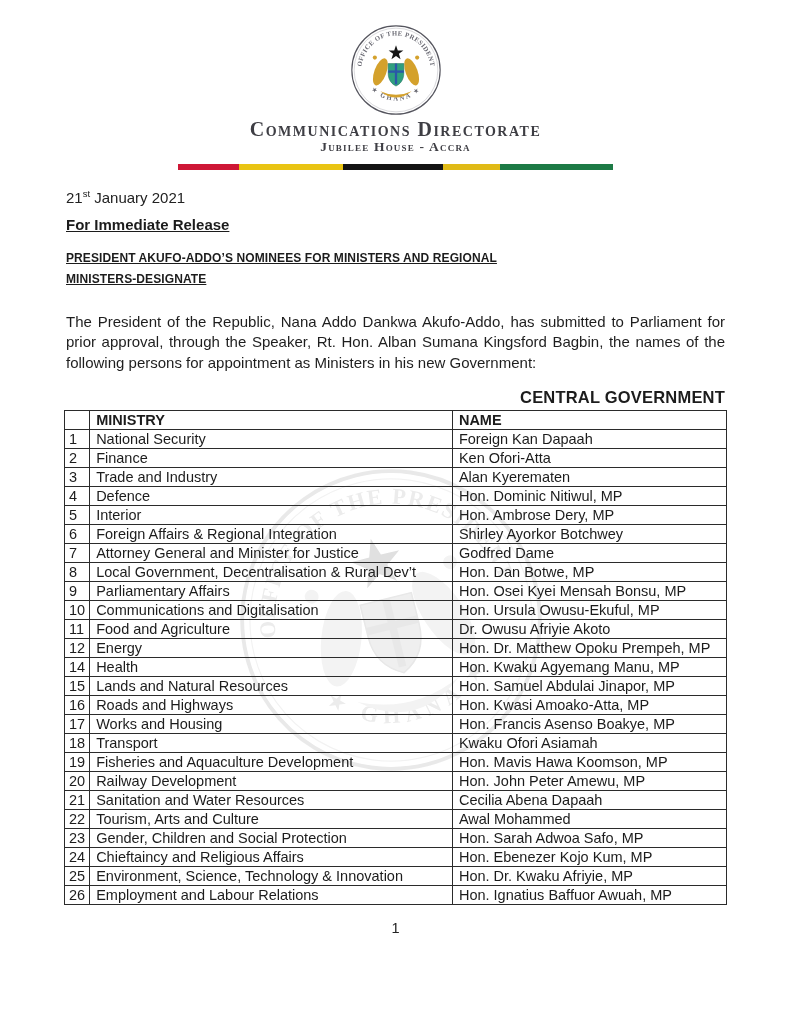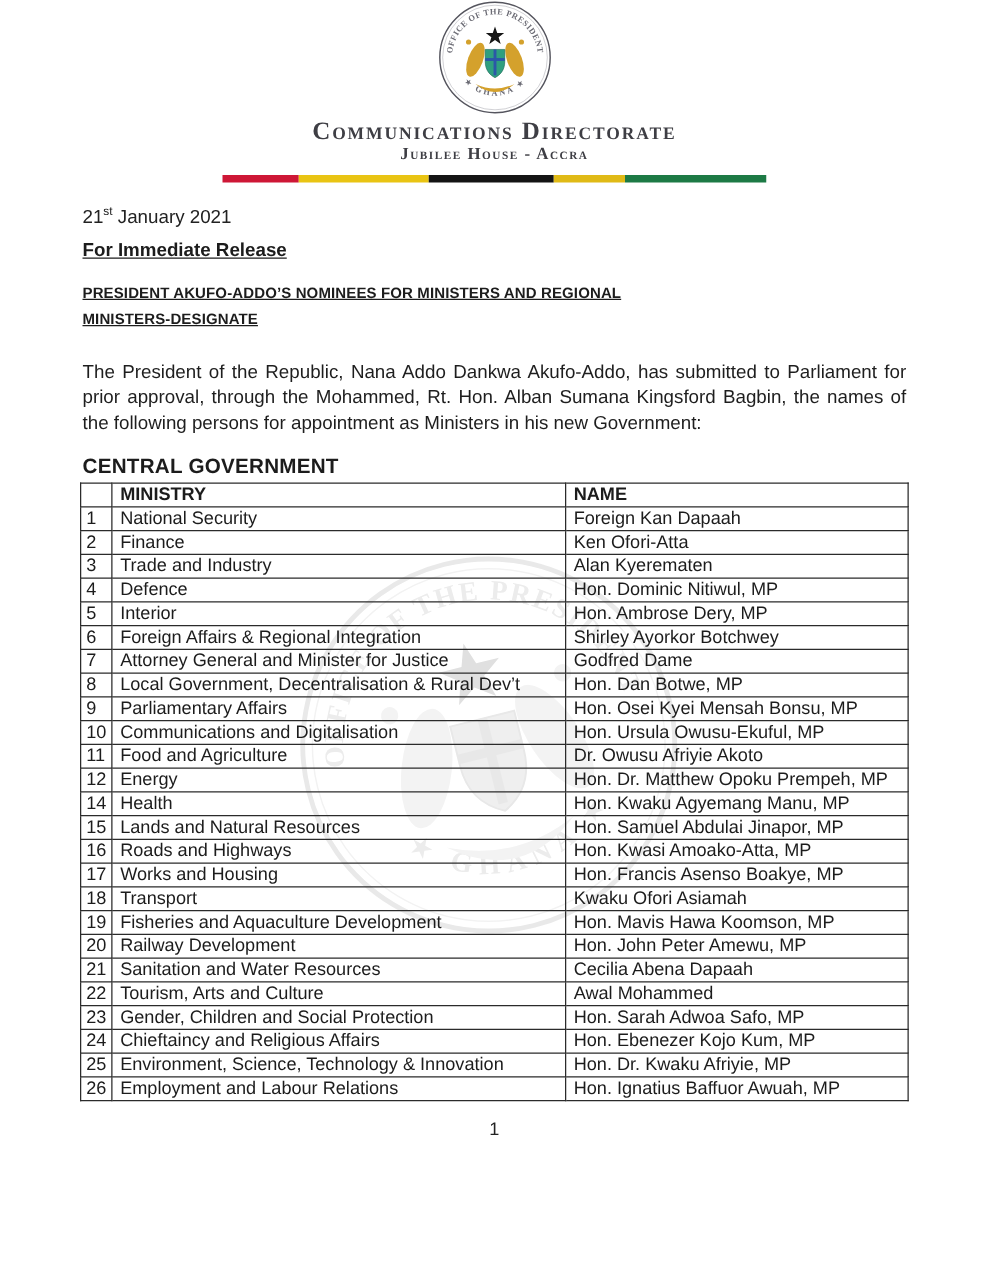--- a/index.html
+++ b/index.html
@@ -4,21 +4,21 @@
 <style>
   html,body{margin:0;padding:0;background:#ffffff;}
   .page{
     position:relative;
     width:791px;height:1024px;
     background:#ffffff;
     font-family:"Liberation Sans", sans-serif;
     color:#1c1c1c;
     overflow:hidden;
     box-sizing:border-box;
-    padding-top:0;
+    padding-top:24px;
   }
   
   .seal-wrap{text-align:center;line-height:0;}
   .seal-wrap svg{width:92px;height:92px;}
   .org-name{
     text-align:center;
     font-family:"Liberation Serif", serif;
     font-weight:700;
     font-variant:small-caps;
     letter-spacing:1.5px;
@@ -77,20 +77,21 @@
     font-size:15px;
     line-height:20.5px;
     text-align:justify;
     color:#1e1e1e;
   }
   .section-heading{
     margin:15px 0 3px 0;
     font-size:16.5px;
     font-weight:700;
     letter-spacing:0.2px;
+    text-align:right;
   }
   
   .table-zone{position:relative;margin:0 64px;}
   .watermark{
     position:absolute;
     top:55px;left:50%;
     width:310px;height:310px;
     margin-left:-160px;
     opacity:0.13;
     filter:grayscale(100%) brightness(1.05);
@@ -180,21 +181,21 @@
   <div class="content">
     <div class="date-line"><span>21</span><sup>st</sup><span> January 2021</span></div>
 
     <div class="release-line">For Immediate Release</div>
 
     <h1 class="doc-title">
       <span class="u">PRESIDENT AKUFO-ADDO’S NOMINEES FOR MINISTERS AND REGIONAL</span><br>
       <span class="u">MINISTERS-DESIGNATE</span>
     </h1>
 
-    <p class="intro">The President of the Republic, Nana Addo Dankwa Akufo-Addo, has submitted to Parliament for prior approval, through the Mohammed, Rt. Hon. Alban Sumana Kingsford Bagbin, the names of the following persons for appointment as Ministers in his new Government:</p>
+    <p class="intro">The President of the Republic, Nana Addo Dankwa Akufo-Addo, has submitted to Parliament for prior approval, through the Speaker, Rt. Hon. Alban Sumana Kingsford Bagbin, the names of the following persons for appointment as Ministers in his new Government:</p>
 
     <div class="section-heading">CENTRAL GOVERNMENT</div>
   </div>
 
   <div class="table-zone">
     <div class="watermark">
       <svg viewBox="0 0 200 200">
           <use href="#seal"></use>
         </svg>
     </div>

